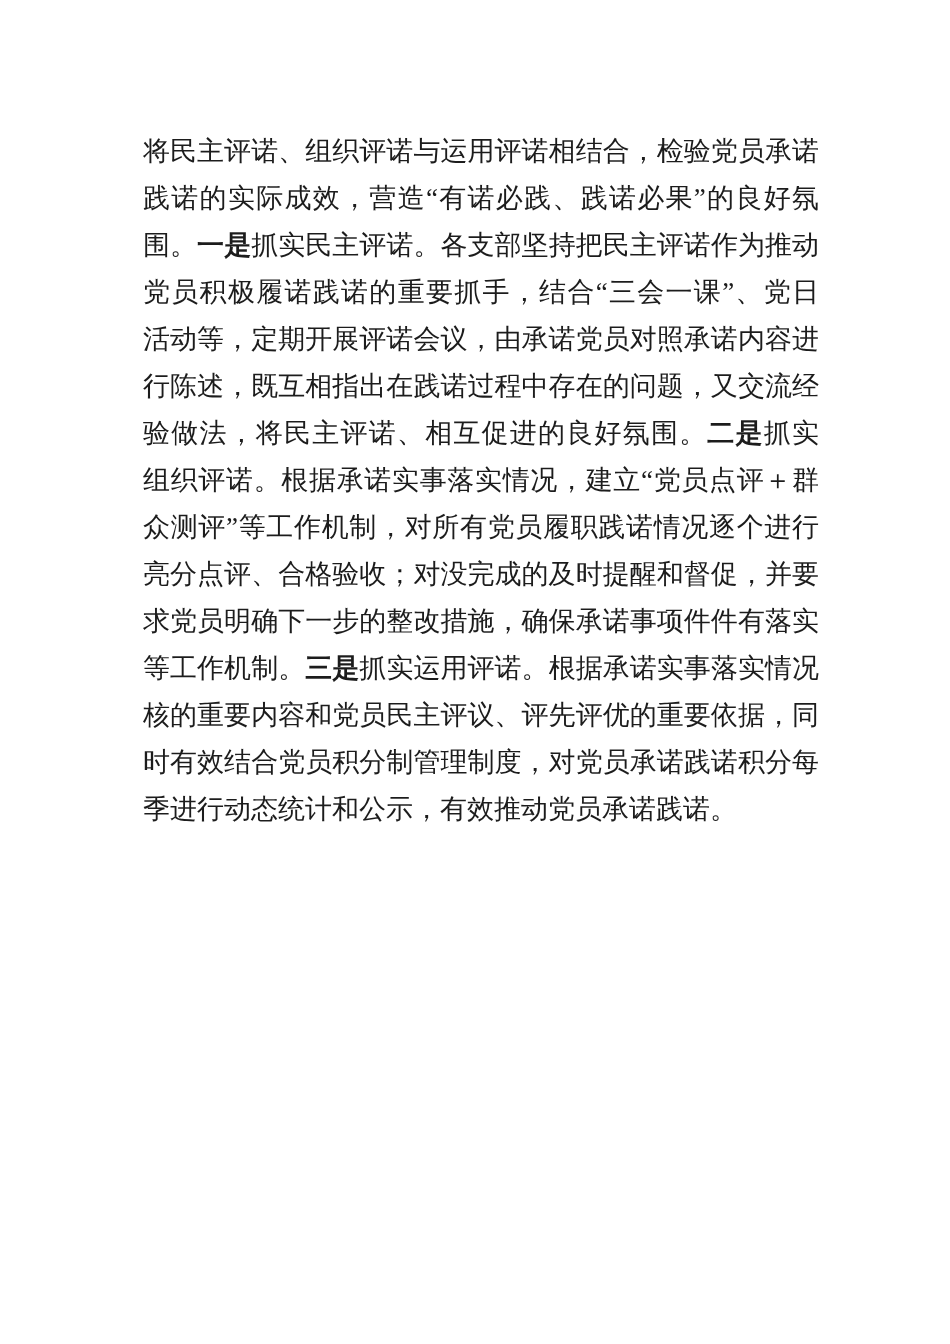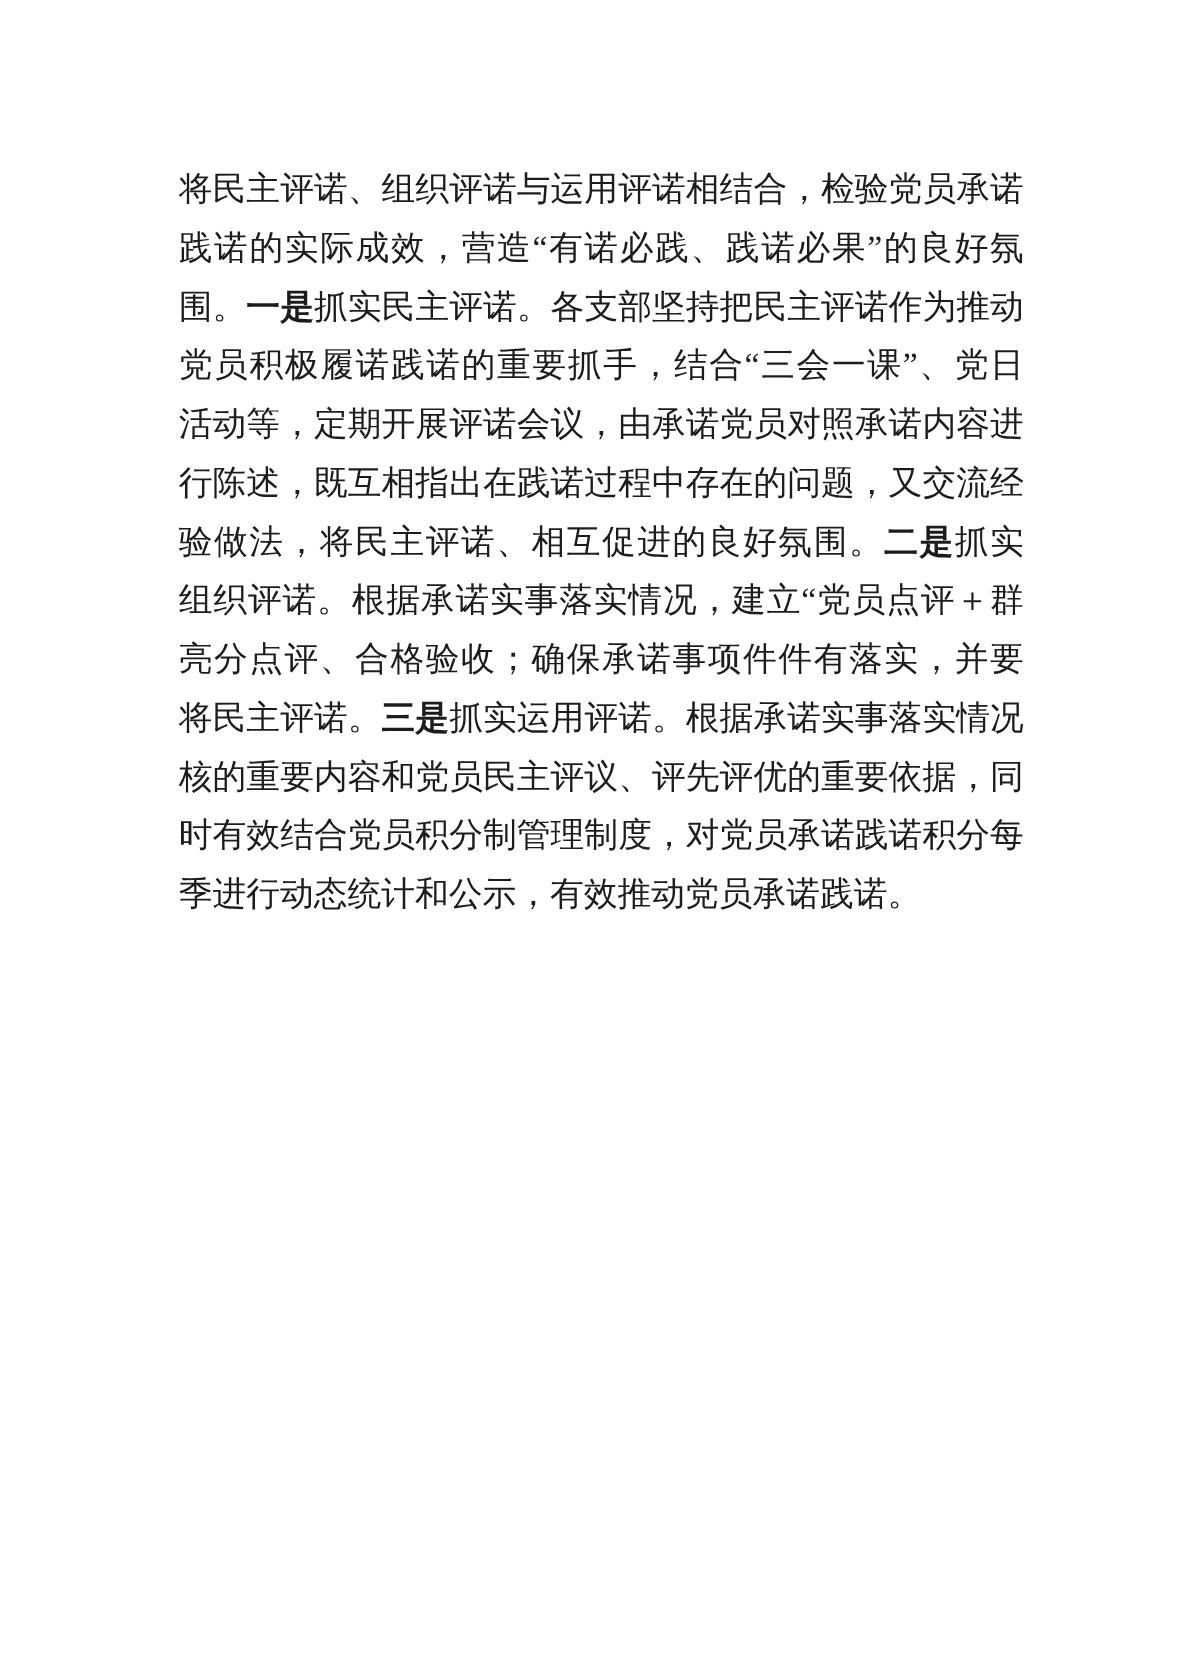--- a/index.html
+++ b/index.html
@@ -53,19 +53,21 @@
 <div class="page">
   <div class="text-block" style="color: rgb(28, 28, 28);">
       <div class="text-line"><span class="seg-normal">将民主评诺、组织评诺与运用评诺相结合，检验党员承诺</span></div>
       <div class="text-line"><span class="seg-normal">践诺的实际成效，营造“有诺必践、践诺必果”的良好氛</span></div>
       <div class="text-line"><span class="seg-normal">围。</span><span class="seg-bold">一是</span><span class="seg-normal">抓实民主评诺。各支部坚持把民主评诺作为推动</span></div>
       <div class="text-line"><span class="seg-normal">党员积极履诺践诺的重要抓手，结合“三会一课”、党日</span></div>
       <div class="text-line"><span class="seg-normal">活动等，定期开展评诺会议，由承诺党员对照承诺内容进</span></div>
       <div class="text-line"><span class="seg-normal">行陈述，既互相指出在践诺过程中存在的问题，又交流经</span></div>
       <div class="text-line"><span class="seg-normal">验做法，将民主评诺、相互促进的良好氛围。</span><span class="seg-bold">二是</span><span class="seg-normal">抓实</span></div>
       <div class="text-line"><span class="seg-normal">组织评诺。根据承诺实事落实情况，建立“党员点评＋群</span></div>
-      <div class="text-line"><span class="seg-normal">亮分点评、合格验收；确保承诺事项件件有落实，并要</span></div>
-      <div class="text-line"><span class="seg-normal">将民主评诺。</span><span class="seg-bold">三是</span><span class="seg-normal">抓实运用评诺。根据承诺实事落实情况</span></div>
+      <div class="text-line"><span class="seg-normal">众测评”等工作机制，对所有党员履职践诺情况逐个进行</span></div>
+      <div class="text-line"><span class="seg-normal">亮分点评、合格验收；对没完成的及时提醒和督促，并要</span></div>
+      <div class="text-line"><span class="seg-normal">求党员明确下一步的整改措施，确保承诺事项件件有落实</span></div>
+      <div class="text-line"><span class="seg-normal">等工作机制。</span><span class="seg-bold">三是</span><span class="seg-normal">抓实运用评诺。根据承诺实事落实情况</span></div>
       <div class="text-line"><span class="seg-normal">核的重要内容和党员民主评议、评先评优的重要依据，同</span></div>
       <div class="text-line"><span class="seg-normal">时有效结合党员积分制管理制度，对党员承诺践诺积分每</span></div>
       <div class="text-line last-line"><span class="seg-normal">季进行动态统计和公示，有效推动党员承诺践诺。</span></div>
     </div>
 </div>
 
 </body></html>

